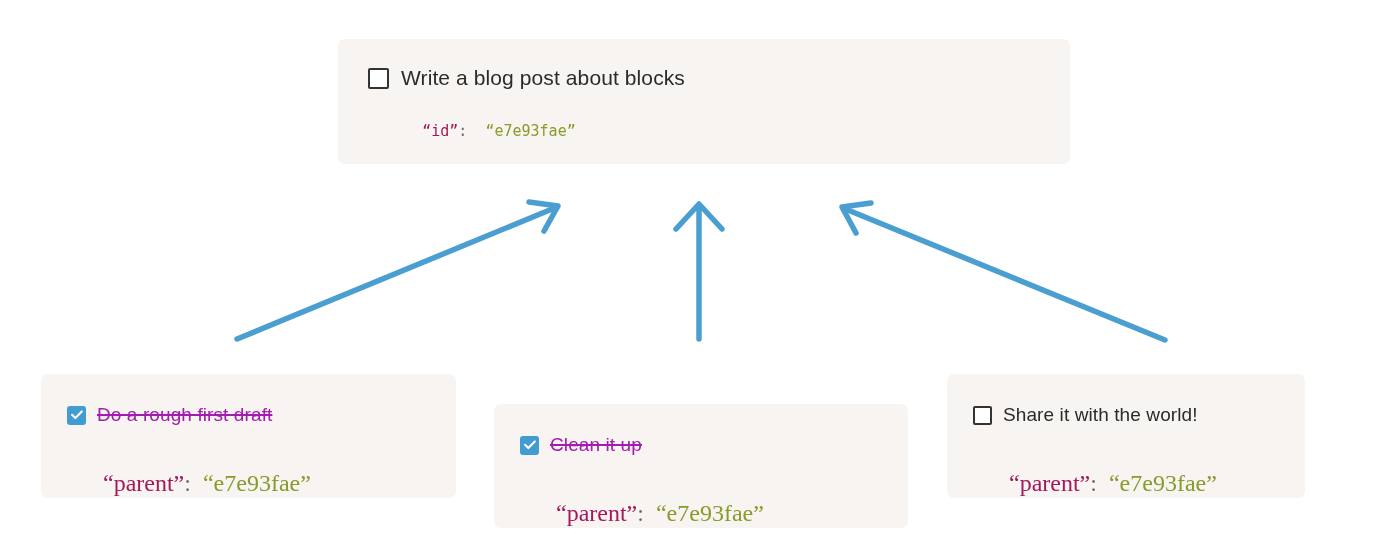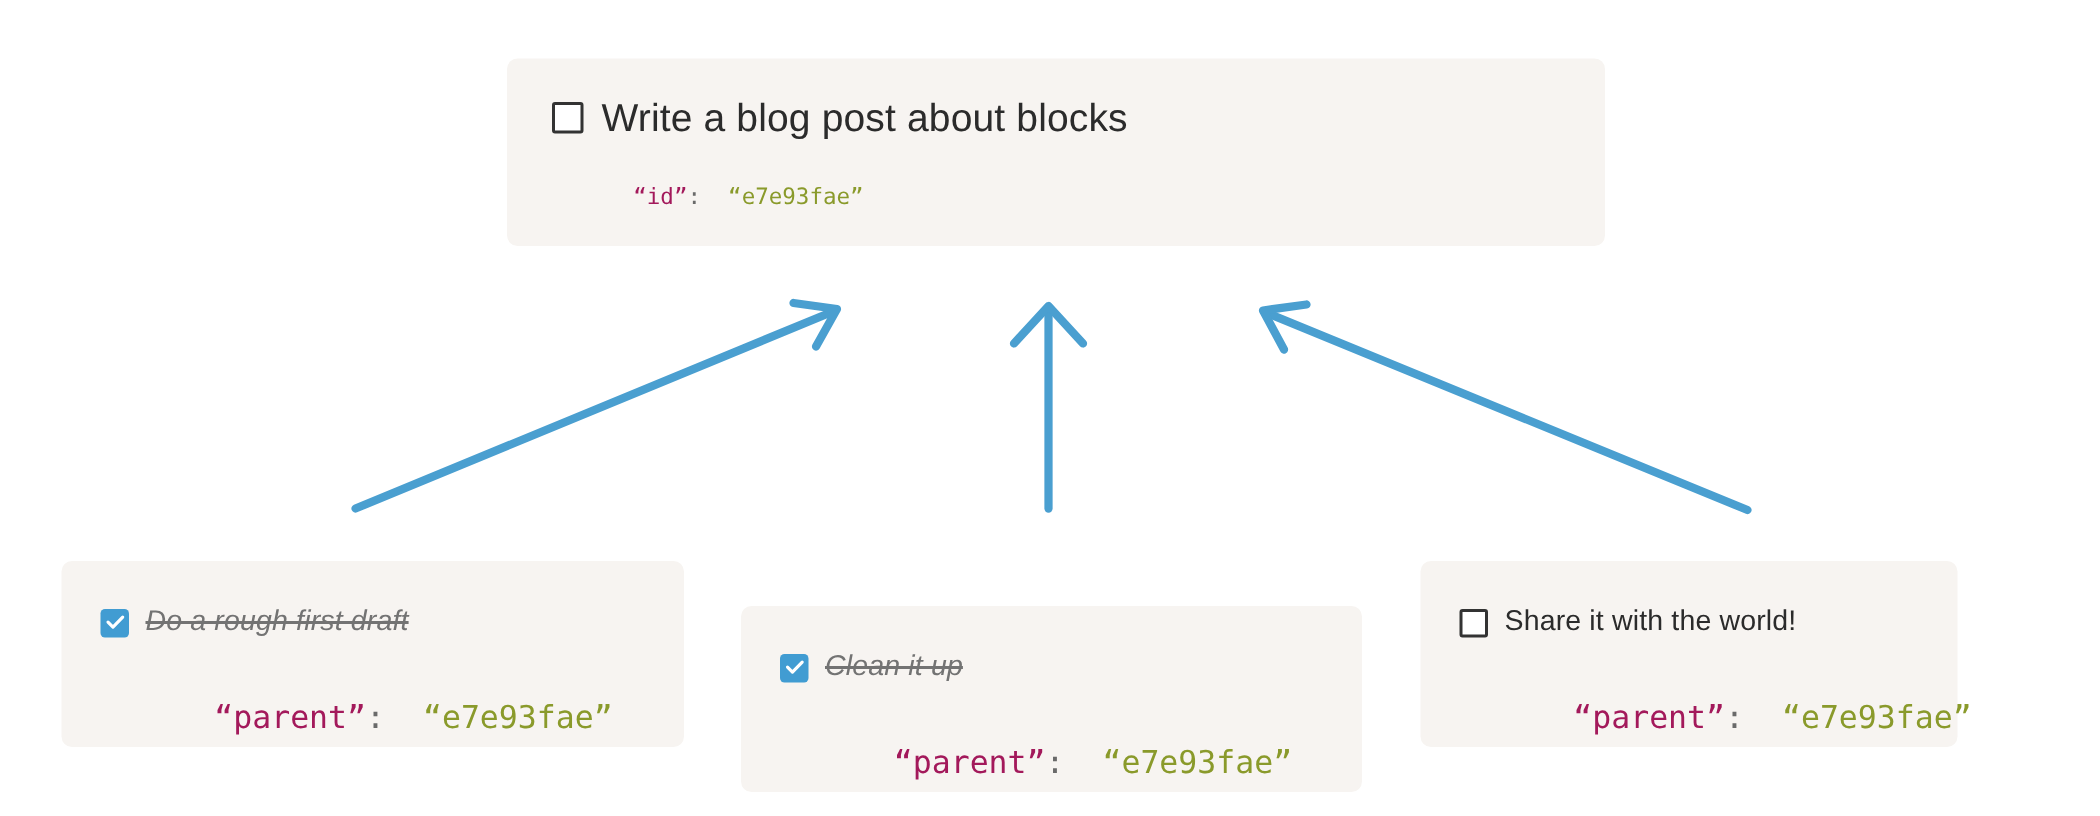--- a/index.html
+++ b/index.html
@@ -71,42 +71,41 @@
   }
   .checkbox.checked svg {
     position: absolute;
     left: 50%;
     top: 50%;
     transform: translate(-50%, -50%);
     display: block;
   }
 
   .task-label {
-    font-size: 26px;
+    font-size: 21px;
     color: #2b2b2b;
     letter-spacing: 0.1px;
     white-space: nowrap;
   }
   .card-child .task-label { font-size: 19px; }
   .task-label.done {
-    color: #737373;
+    color: #a21caf;
     text-decoration: line-through;
     text-decoration-thickness: 1.5px;
-    font-style: italic;
   }
 
   
   .json-line {
     font-family: "DejaVu Sans Mono", "Liberation Mono", monospace;
     font-size: 15px;
     white-space: pre;
     line-height: 1;
   }
   .card-parent .json-line { margin-top: 18px; }
-  .card-child  .json-line { margin-top: 21px; font-size: 21px; }
+  .card-child  .json-line { margin-top: 21px; font-size: 24px; font-family: Liberation Serif, serif; }
 
   .json-key   { color: #a3195b; }
   .json-colon { color: #6a6a6a; }
   .json-val   { color: #8a9a2b; }
   .json-gap   { color: transparent; }
 
   
   #arrows {
     position: absolute;
     left: 0;

